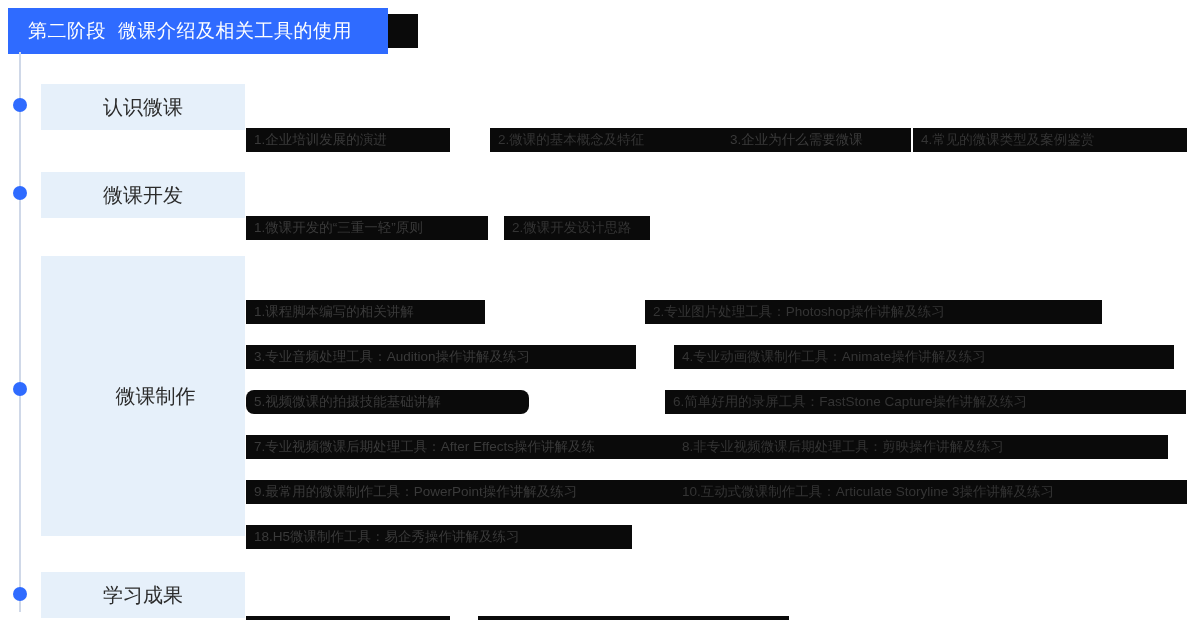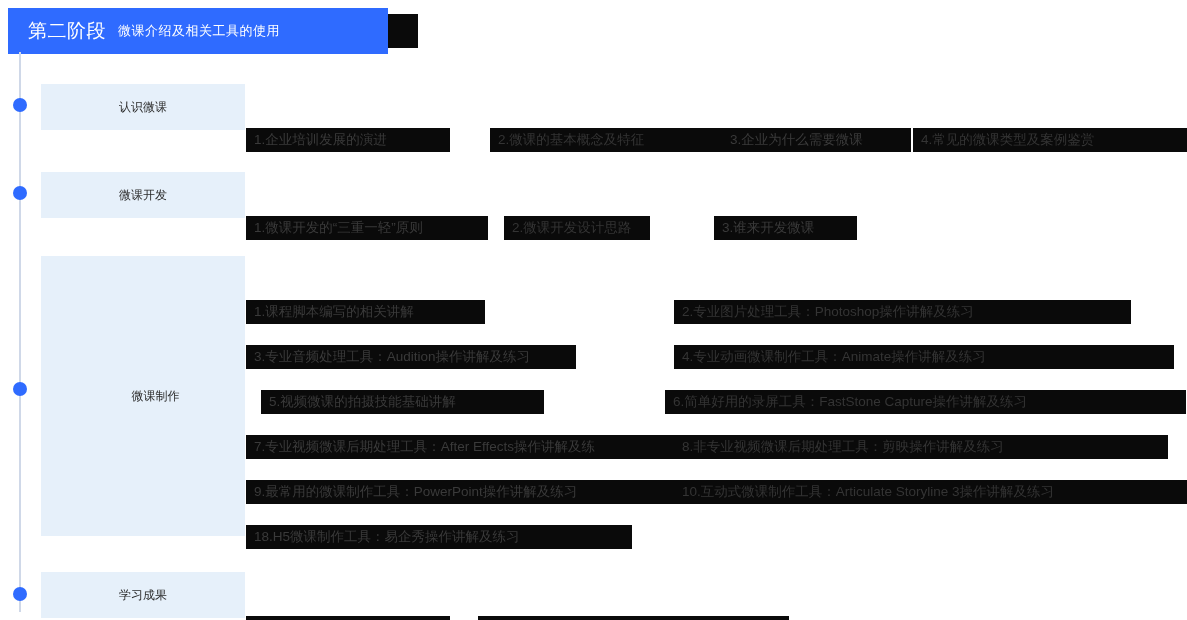--- a/index.html
+++ b/index.html
@@ -41,21 +41,21 @@
     align-items: center;
     padding-left: 20px;
     box-sizing: border-box;
     font-size: 19px;
     letter-spacing: 0.5px;
   }
   .header-stage {
     font-size: 19px;
   }
   .header-title {
-    font-size: 13px;
+    font-size: 19px;
     margin-left: 12px;
   }
 
   
   .timeline-line {
     position: absolute;
     left: 19px;
     top: 52px;
     width: 2px;
     height: 560px;
@@ -78,21 +78,21 @@
   .row-label {
     position: absolute;
     left: 0;
     top: 0;
     width: 204px;
     background: #e6f0fa;
     color: #2b2b2b;
     display: flex;
     align-items: center;
     justify-content: center;
-    font-size: 12px;
+    font-size: 20px;
     box-sizing: border-box;
   }
 
   
   .chip {
     position: absolute;
     background: #0a0a0a;
     color: #2b2b2b;
     font-size: 13.5px;
     display: flex;
@@ -128,29 +128,28 @@
         <div class="row-label" style="height: 46px;">认识微课</div>
         <div class="chip faint" style="left: 205px; top: 44px; width: 204px;">1.企业培训发展的演进</div>
         <div class="chip faint2" style="left: 449px; top: 44px; width: 270px;">2.微课的基本概念及特征</div>
         <div class="chip faint" style="left: 681px; top: 44px; width: 189px;">3.企业为什么需要微课</div>
         <div class="chip faint2" style="left: 872px; top: 44px; width: 304px;">4.常见的微课类型及案例鉴赏</div>
       </div>
       <div class="row" style="top: 172px; width: 1146px; height: 46px;">
         <div class="row-label" style="height: 46px;">微课开发</div>
         <div class="chip faint" style="left: 205px; top: 44px; width: 242px;">1.微课开发的“三重一轻”原则</div>
         <div class="chip faint2" style="left: 463px; top: 44px; width: 146px; text-align: center;">2.微课开发设计思路</div>
-        <div class="chip faint" style="left: 673px; top: 44px; width: 143px;">3.谁来开发微课</div>
       </div>
       <div class="row" style="top: 256px; width: 1146px; height: 280px;">
         <div class="row-label" style="height: 280px; padding-left: 25px;">微课制作</div>
         <div class="chip faint" style="left: 205px; top: 44px; width: 239px;">1.课程脚本编写的相关讲解</div>
-        <div class="chip faint2" style="left: 633px; top: 44px; width: 457px;">2.专业图片处理工具：Photoshop操作讲解及练习</div>
-        <div class="chip faint" style="left: 205px; top: 89px; width: 330px;">3.专业音频处理工具：Audition操作讲解及练习</div>
+        <div class="chip faint2" style="left: 604px; top: 44px; width: 457px;">2.专业图片处理工具：Photoshop操作讲解及练习</div>
+        <div class="chip faint" style="left: 205px; top: 89px; width: 390px;">3.专业音频处理工具：Audition操作讲解及练习</div>
         <div class="chip faint2" style="left: 633px; top: 89px; width: 500px;">4.专业动画微课制作工具：Animate操作讲解及练习</div>
-        <div class="chip faint" style="left: 220px; top: 134px; width: 283px;">5.视频微课的拍摄技能基础讲解</div>
+        <div class="chip faint" style="left: 205px; top: 134px; width: 283px; border-radius: 8px;">5.视频微课的拍摄技能基础讲解</div>
         <div class="chip faint2" style="left: 624px; top: 134px; width: 521px;">6.简单好用的录屏工具：FastStone Capture操作讲解及练习</div>
         <div class="chip faint" style="left: 205px; top: 179px; width: 443px;">7.专业视频微课后期处理工具：After Effects操作讲解及练</div>
         <div class="chip faint2" style="left: 633px; top: 179px; width: 494px;">8.非专业视频微课后期处理工具：剪映操作讲解及练习</div>
         <div class="chip faint" style="left: 205px; top: 224px; width: 469px;">9.最常用的微课制作工具：PowerPoint操作讲解及练习</div>
         <div class="chip faint2" style="left: 633px; top: 224px; width: 553px;">10.互动式微课制作工具：Articulate Storyline 3操作讲解及练习</div>
         <div class="chip faint" style="left: 205px; top: 269px; width: 386px;">18.H5微课制作工具：易企秀操作讲解及练习</div>
       </div>
       <div class="row" style="top: 572px; width: 1146px; height: 46px;">
         <div class="row-label" style="height: 46px;">学习成果</div>
         <div class="chip faint" style="left: 205px; top: 44px; width: 204px;">1.编写微课脚本、制作</div>

